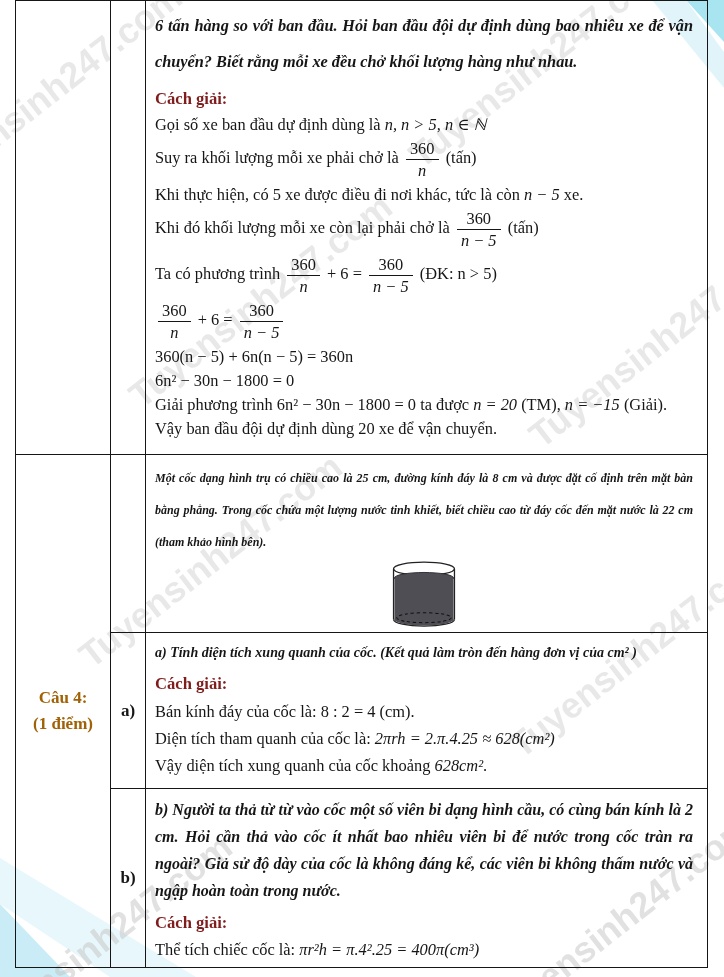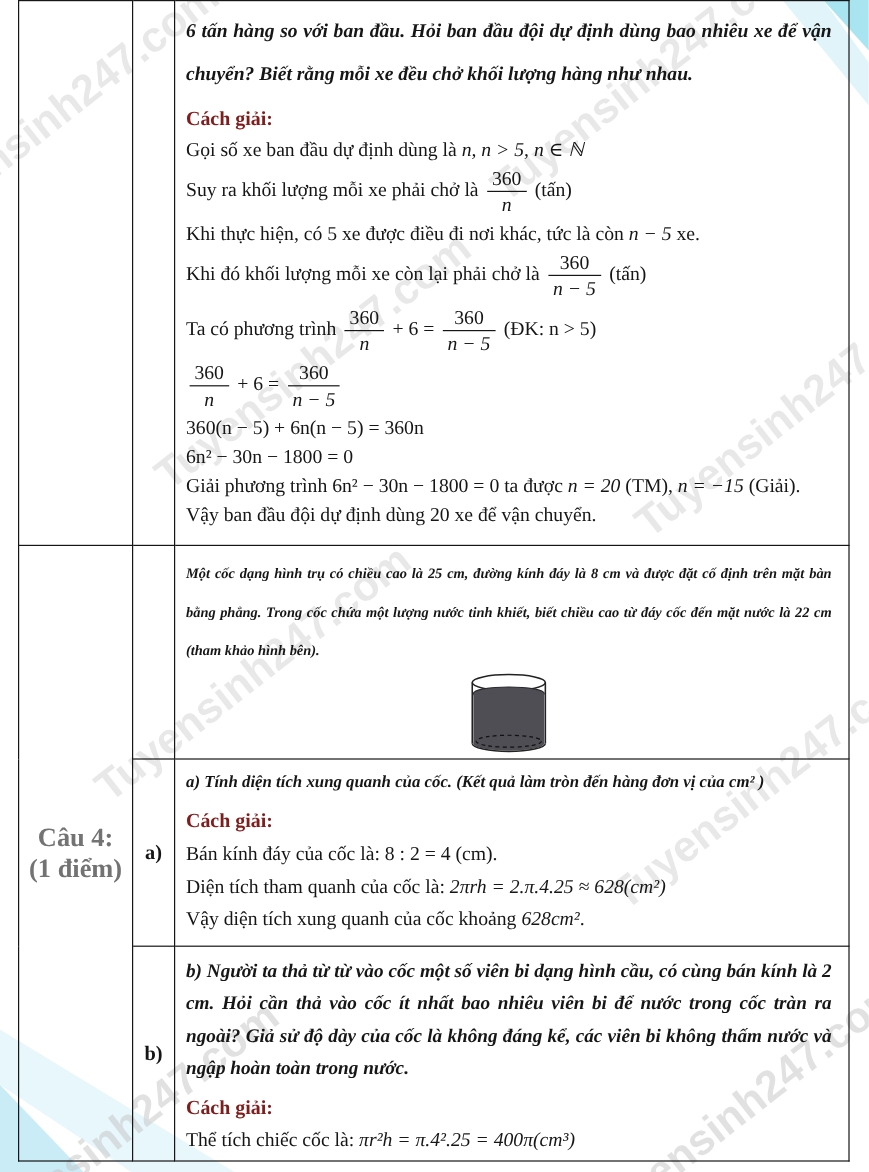--- a/index.html
+++ b/index.html
@@ -24,21 +24,21 @@
   table { border-collapse:collapse; table-layout:fixed; width:692px; }
   td { border:1.8px solid #161616; padding:0; vertical-align:top; background:transparent; }
   col.c1 { width:95px; } col.c2 { width:35px; } col.c3 { width:562px; }
   tr.r1 td { height:453px; } tr.r2 td { height:177px; }
   tr.r3 td { height:155px; } tr.r4 td { height:178px; }
 
   .clip { overflow:hidden; padding:5px 14px 0 9px; }
   .h1 { height:444px; } .h2 { height:168px; } .h3 { height:146px; } .h4 { height:169px; }
 
   td.mid { vertical-align:middle; text-align:center; }
-  .qlabel { color:#737373; font-weight:bold; font-size:22px; line-height:26px; font-family:"Liberation Serif",serif; }
+  .qlabel { color:#a16207; font-weight:bold; font-size:17px; line-height:26px; font-family:"Liberation Serif",serif; }
   .sublabel { font-weight:bold; font-size:17px; color:#161616; }
 
   
   .stmt { font-weight:bold; font-style:italic; text-align:justify; margin:2px 0 0; font-size:16.3px; line-height:36px; }
   .q4s  { font-size:12px; line-height:32px; }
   .a-stmt { font-size:14px; line-height:25px; white-space:nowrap; text-align:left; }
   .b-stmt { font-size:16px; line-height:27px; }
   .red { color:#7f1d1d; font-weight:bold; font-size:16.6px; margin:8px 0 4px; line-height:22px; }
   .sol { margin:3px 0; font-size:16.4px; line-height:21px; }
   .r3c .sol { margin:6px 0; } .r4c .sol { margin:5px 0; }

